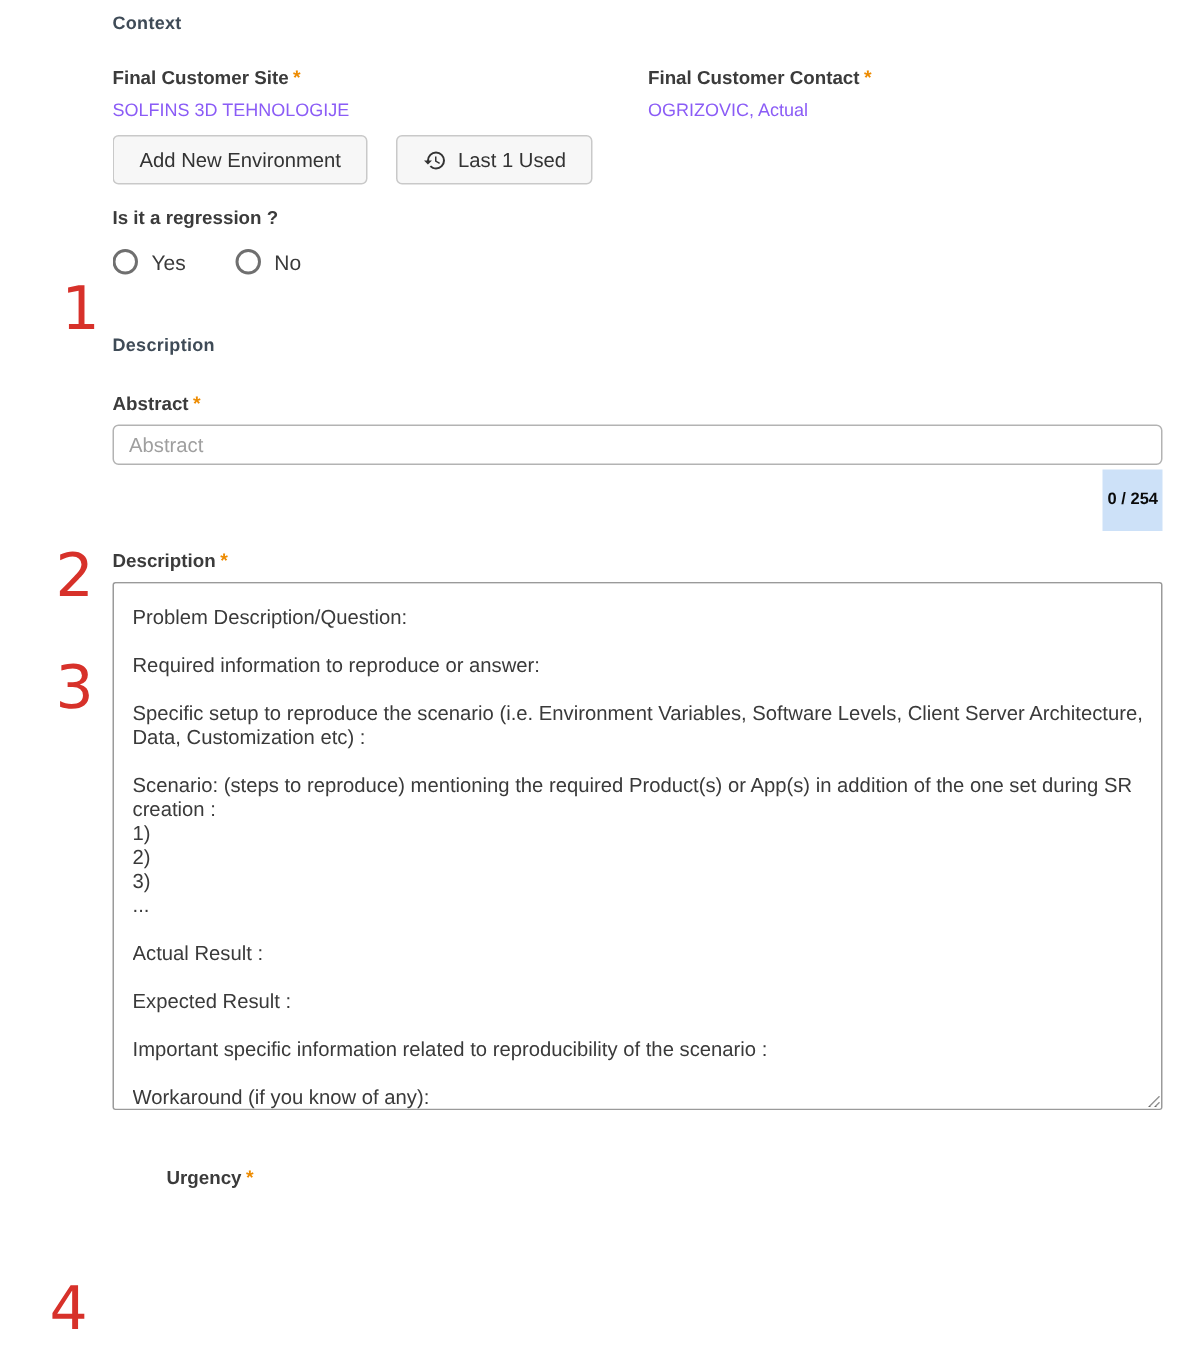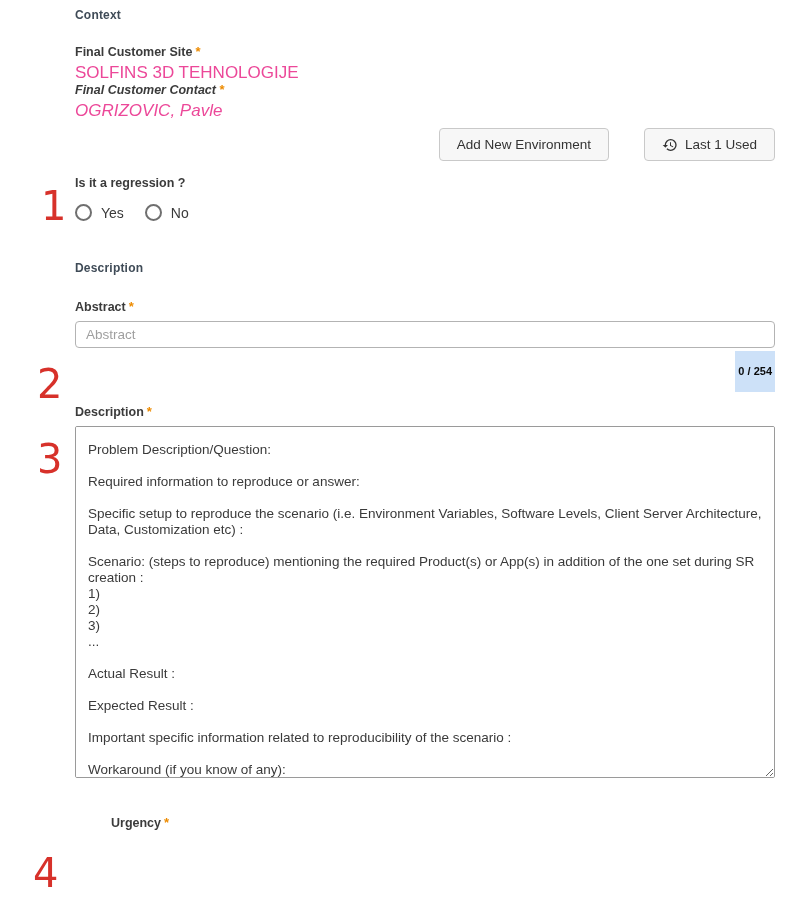--- a/index.html
+++ b/index.html
@@ -1,56 +1,56 @@
 <!DOCTYPE html>
 <html><head>
 <meta charset="utf-8">
 <style>
   * { box-sizing: border-box; margin: 0; padding: 0; }
   html, body { width: 787px; height: 906px; background: #ffffff; }
   body { font-family: "Liberation Sans", sans-serif; position: relative; overflow: hidden; }
 
   .content { padding: 8px 12px 0 75px; }
-  .fieldblock { width: 700px; flex-direction: column; }
+  .fieldblock { width: 700px; }
 
   .section-heading {
     font-size: 12px; font-weight: bold; color: #3f4b57; letter-spacing: .2px;
   }
 
   .label-row { font-size: 12.5px; font-weight: bold; color: #3b3b3b; line-height: 16px; }
   .req { color: #ed8b00; font-weight: bold; font-size: 13px; margin-left: 3px; }
 
-  .value-text { font-size: 17px; color: #ec4899; margin-top: 4px; line-height: 18px; }
+  .value-text { font-size: 12px; color: #8b5cf6; margin-top: 4px; line-height: 18px; }
 
   .two-col { display: flex; margin-top: 22px; }
   .two-col .col1 { width: 357px; }
-  .two-col .col2 { flex: 1; font-style: italic; }
+  .two-col .col2 { flex: 1; }
 
   .cc-field { margin-top: 25px; }
   .text-input {
     display: block; width: 700px; height: 30px; margin-top: 8px;
     border: 1px solid #b3b3b3; border-radius: 4px; background: #fff;
     font-family: "Liberation Sans", sans-serif; font-size: 13.5px; color: #3a3a3a;
     padding: 0 10px; outline: none;
   }
   .text-input::placeholder { color: #9f9f9f; }
 
   .tech-env-label { margin-top: 33px; }
-  .btn-row { display: flex; gap: 35px; margin-top: 8px; justify-content: flex-end; }
+  .btn-row { display: flex; gap: 19px; margin-top: 8px; }
   .gray-btn {
     display: inline-flex; align-items: center; gap: 7px;
     height: 33px; padding: 0 17px;
     background: #f7f7f7; border: 1px solid #c9c9c9; border-radius: 4px;
     font-family: "Liberation Sans", sans-serif; font-size: 13.5px; color: #333;
     cursor: pointer;
   }
   .gray-btn svg { display: block; }
 
   .regression-label { margin-top: 14px; }
-  .radio-row { display: flex; align-items: center; margin-top: 13px; }
+  .radio-row { display: flex; align-items: center; margin-top: 13px; gap: 12px; }
   .radio-opt { display: flex; align-items: center; margin-right: 21px; cursor: pointer; }
   .radio-circle {
     width: 17px; height: 17px; border: 2px solid #6f6f6f; border-radius: 50%;
     background: #fff; display: inline-block;
   }
   .radio-text { font-size: 14px; color: #3a3a3a; margin-left: 9px; }
 
   .desc-heading { margin-top: 40px; }
   .abstract-label { margin-top: 24px; }
   .abstract-input { height: 27px; margin-top: 6px; }
@@ -96,21 +96,21 @@
     <div class="col1">
       <div class="label-row">
         <span>Final Customer Site</span><span class="req">*</span>
       </div>
       <div class="value-text">SOLFINS 3D TEHNOLOGIJE</div>
     </div>
     <div class="col2">
       <div class="label-row">
         <span>Final Customer Contact</span><span class="req">*</span>
       </div>
-      <div class="value-text">OGRIZOVIC, Pavle</div>
+      <div class="value-text">OGRIZOVIC, Actual</div>
     </div>
   </div>
 
 
   <div class="btn-row">
     <button class="gray-btn">
       <span>Add New Environment</span>
     </button>
     <button class="gray-btn">
       <span>

